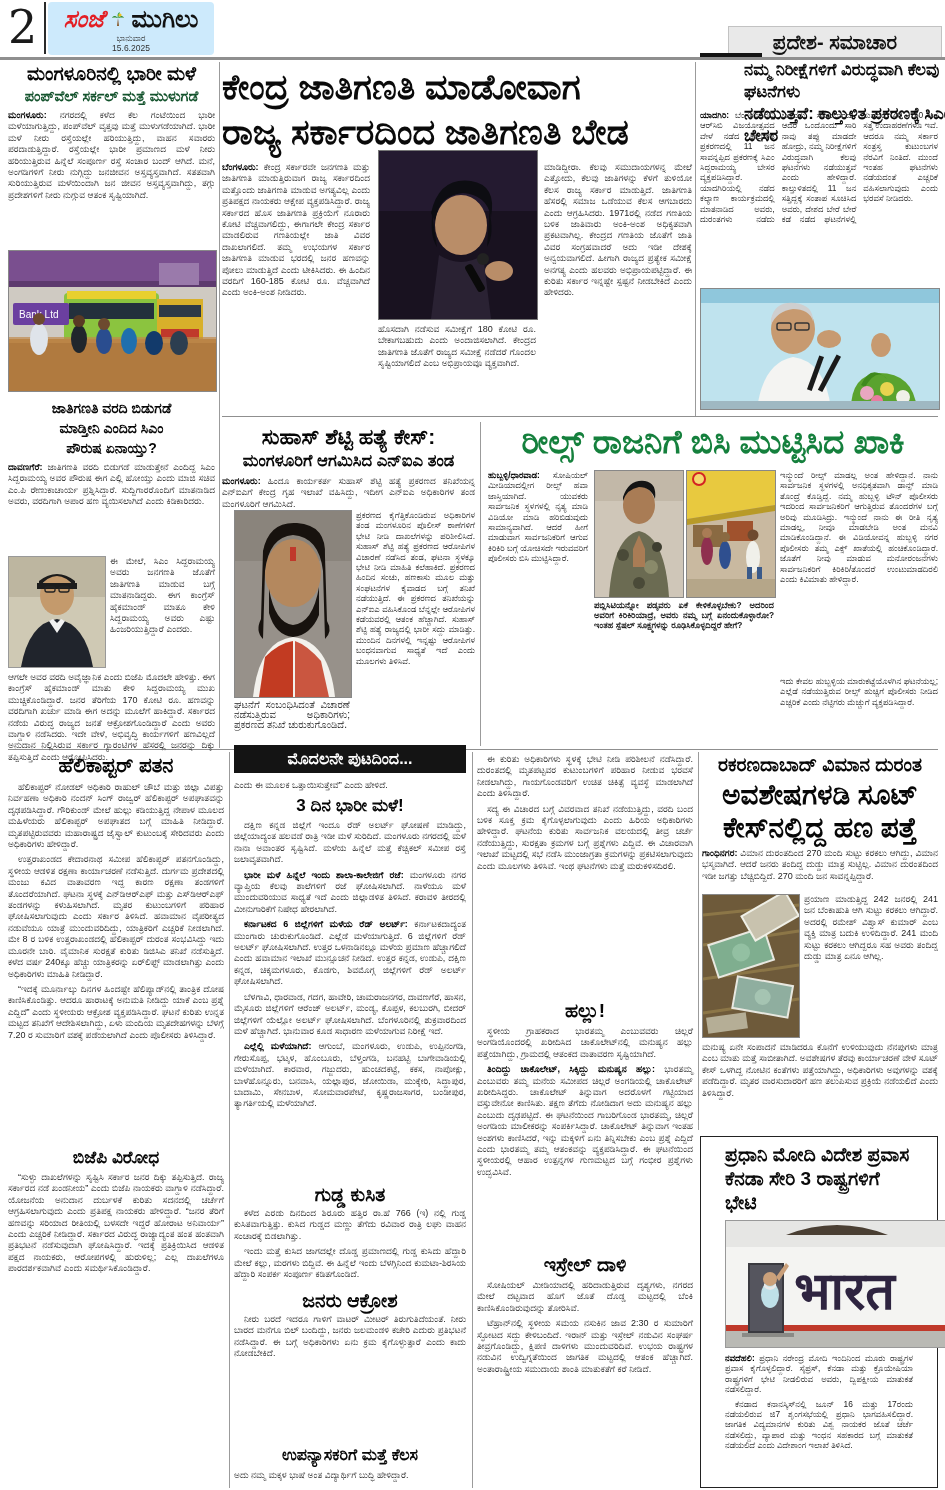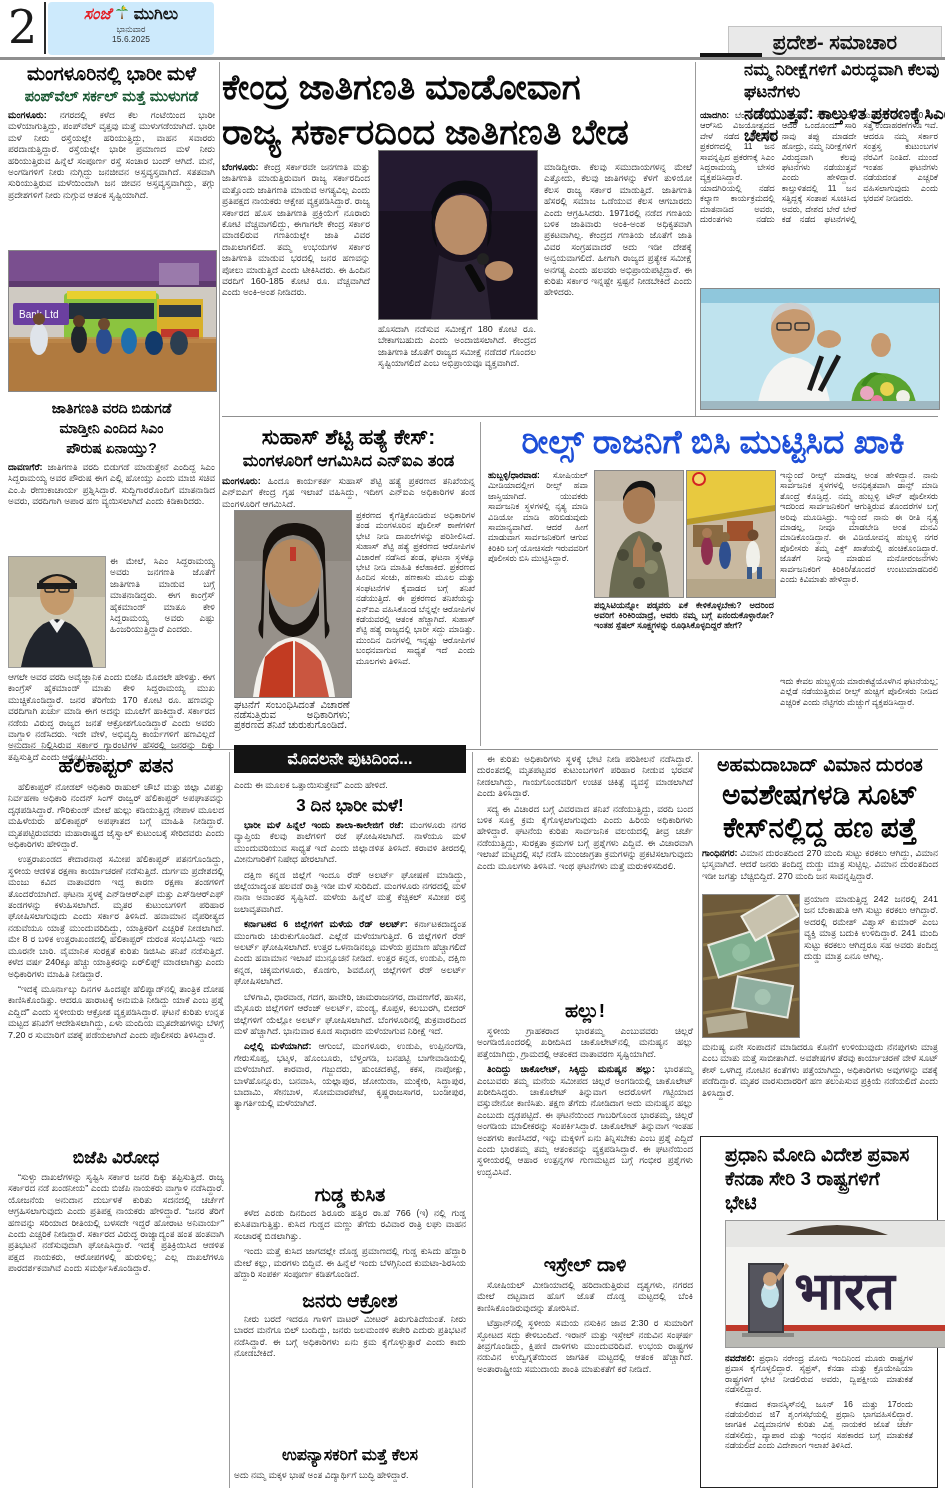--- a/index.html
+++ b/index.html
@@ -20,21 +20,21 @@
 </style>
 </head>
 <body>
 
 <div id="page">
 
   <div class="abs" style="left:8px;top:2px;width:36px;height:52px;border-right:2px solid #2a2a2a;">
     <div style="font-family:'DejaVu Serif',serif;font-size:46px;font-weight:400;line-height:50px;color:#1a1a1a;">2</div>
   </div>
   <div class="abs" style="left:48px;top:2px;width:166px;height:53px;background:var(--masthead_bg,#cdeafc);border-radius:4px;text-align:center;">
-    <div style="padding-top:3px;font-size:16px;font-weight:bold;">
+    <div style="padding-top:3px;font-size:24px;font-weight:bold;">
       <span style="color:var(--logo_red,#e31e24);font-style:italic;">ಸಂಜೆ</span>
       <span style="display:inline-block;vertical-align:top;margin:0 1px;"><svg width="12" height="15" viewBox="0 0 12 15">
             <path d="M6 6 L5 14 L7 14 Z" fill="#8a5a2a"></path>
             <path d="M6 6 C3 3 1 4 0 6 C3 5 5 6 6 6 Z" fill="#2e8b2e"></path>
             <path d="M6 6 C9 3 11 4 12 6 C9 5 7 6 6 6 Z" fill="#2e8b2e"></path>
             <path d="M6 6 C5 2 6 1 8 0 C7 3 7 5 6 6 Z" fill="#3aa33a"></path>
             <circle cx="8" cy="3" r="1.6" fill="#f2c11e"></circle>
           </svg></span>
       <span style="color:#111;">ಮುಗಿಲು</span>
     </div>
@@ -194,21 +194,21 @@
       <path d="M30 146 Q44 132 58 130 L58 186 L24 186 Z" fill="#c23b22"></path>
       <path d="M86 150 Q72 134 60 130 L60 186 L94 186 Z" fill="#c23b22" opacity="0.85"></path>
       <path d="M46 96 Q58 104 70 96 Q64 100 58 100 Q52 100 46 96 Z" fill="#3a2a1a"></path>
     </svg>
   </div>
   <div class="abs cap" style="left:234px;top:700px;width:116px;height:44px;font-weight:normal;font-size:10px;">ಘಟನೆಗೆ ಸಂಬಂಧಿಸಿದಂತೆ ವಿಚಾರಣೆ ನಡೆಸುತ್ತಿರುವ ಅಧಿಕಾರಿಗಳು; ಪ್ರಕರಣದ ತನಿಖೆ ಚುರುಕುಗೊಂಡಿದೆ.</div>
   <div class="abs bts" style="left:356px;top:510px;width:119px;height:236px;">
     <p><span>ಪ್ರಕರಣದ ಕೈಗೆತ್ತಿಕೊಂಡಿರುವ ಅಧಿಕಾರಿಗಳ ತಂಡ ಮಂಗಳೂರಿನ ಪೊಲೀಸ್ ಠಾಣೆಗಳಿಗೆ ಭೇಟಿ ನೀಡಿ ದಾಖಲೆಗಳನ್ನು ಪರಿಶೀಲಿಸಿದೆ. ಸುಹಾಸ್ ಶೆಟ್ಟಿ ಹತ್ಯೆ ಪ್ರಕರಣದ ಆರೋಪಿಗಳ ವಿಚಾರಣೆ ನಡೆಸಿದ ತಂಡ, ಘಟನಾ ಸ್ಥಳಕ್ಕೂ ಭೇಟಿ ನೀಡಿ ಮಾಹಿತಿ ಕಲೆಹಾಕಿದೆ. ಪ್ರಕರಣದ ಹಿಂದಿನ ಸಂಚು, ಹಣಕಾಸು ಮೂಲ ಮತ್ತು ಸಂಘಟನೆಗಳ ಕೈವಾಡದ ಬಗ್ಗೆ ತನಿಖೆ ನಡೆಯುತ್ತಿದೆ. ಈ ಪ್ರಕರಣದ ತನಿಖೆಯನ್ನು ಎನ್‌ಐಎ ವಹಿಸಿಕೊಂಡ ಬೆನ್ನಲ್ಲೇ ಆರೋಪಿಗಳ ಕಡೆಯವರಲ್ಲಿ ಆತಂಕ ಹೆಚ್ಚಾಗಿದೆ. ಸುಹಾಸ್ ಶೆಟ್ಟಿ ಹತ್ಯೆ ರಾಜ್ಯದಲ್ಲಿ ಭಾರೀ ಸದ್ದು ಮಾಡಿತ್ತು. ಮುಂದಿನ ದಿನಗಳಲ್ಲಿ ಇನ್ನಷ್ಟು ಆರೋಪಿಗಳ ಬಂಧನವಾಗುವ ಸಾಧ್ಯತೆ ಇದೆ ಎಂದು ಮೂಲಗಳು ತಿಳಿಸಿವೆ.</span></p>
   </div>
 
-  <div class="abs" style="left:488px;top:422px;width:450px;font-size:33px;line-height:40px;font-weight:800;color:#1d4ed8;text-align:center;">ರೀಲ್ಸ್ ರಾಜನಿಗೆ ಬಿಸಿ ಮುಟ್ಟಿಸಿದ ಖಾಕಿ</div>
+  <div class="abs" style="left:488px;top:422px;width:450px;font-size:33px;line-height:40px;font-weight:800;color:#15803d;text-align:center;">ರೀಲ್ಸ್ ರಾಜನಿಗೆ ಬಿಸಿ ಮುಟ್ಟಿಸಿದ ಖಾಕಿ</div>
   <div class="abs bts" style="left:488px;top:470px;width:100px;height:276px;">
     <p><b class="dl">ಹುಬ್ಬಳ್ಳಿ/ಧಾರವಾಡ:</b> <span>ಸೋಷಿಯಲ್ ಮೀಡಿಯಾದಲ್ಲೀಗ ರೀಲ್ಸ್ ಹವಾ ಜಾಸ್ತಿಯಾಗಿದೆ. ಯುವಕರು ಸಾರ್ವಜನಿಕ ಸ್ಥಳಗಳಲ್ಲಿ ನೃತ್ಯ ಮಾಡಿ ವಿಡಿಯೋ ಮಾಡಿ ಹರಿಬಿಡುವುದು ಸಾಮಾನ್ಯವಾಗಿದೆ. ಆದರೆ ಹೀಗೆ ಮಾಡುವಾಗ ಸಾರ್ವಜನಿಕರಿಗೆ ಆಗುವ ಕಿರಿಕಿರಿ ಬಗ್ಗೆ ಯೋಚಿಸದೇ ಇರುವವರಿಗೆ ಪೊಲೀಸರು ಬಿಸಿ ಮುಟ್ಟಿಸಿದ್ದಾರೆ.</span></p>
   </div>
   <div class="abs photo" style="left:594px;top:470px;width:88px;height:126px;border:1px solid #888;">
     <svg width="88" height="126" viewBox="0 0 88 126">
       <rect width="88" height="126" fill="#cfc6b8"></rect>
       <rect x="0" y="0" width="88" height="30" fill="#c2b8a8"></rect>
       <ellipse cx="44" cy="34" rx="16" ry="19" fill="#a97c55"></ellipse>
       <path d="M28 26 Q34 8 50 10 Q62 12 60 28 Q56 16 44 16 Q32 18 28 30 Z" fill="#141414"></path>
       <path d="M14 126 Q18 66 44 60 Q70 66 74 126 Z" fill="#6b6b52"></path>
@@ -257,22 +257,22 @@
   <div class="abs bt" style="left:8px;top:1172px;width:216px;height:316px;">
     <p class="ind"><span>“ಸುಳ್ಳು ದಾಖಲೆಗಳನ್ನು ಸೃಷ್ಟಿಸಿ ಸರ್ಕಾರ ಜನರ ದಿಕ್ಕು ತಪ್ಪಿಸುತ್ತಿದೆ. ರಾಜ್ಯ ಸರ್ಕಾರದ ನಡೆ ಖಂಡನೀಯ” ಎಂದು ಬಿಜೆಪಿ ನಾಯಕರು ವಾಗ್ದಾಳಿ ನಡೆಸಿದ್ದಾರೆ. ಯೋಜನೆಯ ಅನುದಾನ ದುರ್ಬಳಕೆ ಕುರಿತು ಸದನದಲ್ಲಿ ಚರ್ಚೆಗೆ ಆಗ್ರಹಿಸಲಾಗುವುದು ಎಂದು ಪ್ರತಿಪಕ್ಷ ನಾಯಕರು ಹೇಳಿದ್ದಾರೆ. “ಜನರ ತೆರಿಗೆ ಹಣವನ್ನು ಸರಿಯಾದ ರೀತಿಯಲ್ಲಿ ಬಳಸದೇ ಇದ್ದರೆ ಹೋರಾಟ ಅನಿವಾರ್ಯ” ಎಂದು ಎಚ್ಚರಿಕೆ ನೀಡಿದ್ದಾರೆ. ಸರ್ಕಾರದ ವಿರುದ್ಧ ರಾಜ್ಯಾದ್ಯಂತ ಹಂತ ಹಂತವಾಗಿ ಪ್ರತಿಭಟನೆ ನಡೆಸುವುದಾಗಿ ಘೋಷಿಸಿದ್ದಾರೆ. ಇದಕ್ಕೆ ಪ್ರತಿಕ್ರಿಯಿಸಿದ ಆಡಳಿತ ಪಕ್ಷದ ನಾಯಕರು, ಆರೋಪಗಳಲ್ಲಿ ಹುರುಳಿಲ್ಲ; ಎಲ್ಲ ದಾಖಲೆಗಳೂ ಪಾರದರ್ಶಕವಾಗಿವೆ ಎಂದು ಸಮರ್ಥಿಸಿಕೊಂಡಿದ್ದಾರೆ.</span></p>
   </div>
 
   <div class="abs" style="left:234px;top:745px;width:232px;height:28px;background:var(--cont_banner_bg,#141414);display:flex;align-items:center;justify-content:center;">
     <span style="color:#fff;font-weight:bold;font-size:16px;">ಮೊದಲನೇ ಪುಟದಿಂದ...</span>
   </div>
   <div class="abs bt" style="left:234px;top:780px;width:232px;height:14px;">ಎಂದು ಈ ಮೂಲಕ ಒತ್ತಾಯಿಸುತ್ತೇವೆ” ಎಂದು ಹೇಳಿದೆ.</div>
   <div class="abs hc" style="left:234px;top:796px;width:232px;font-size:17px;">3 ದಿನ ಭಾರೀ ಮಳೆ!</div>
   <div class="abs bt" style="left:234px;top:820px;width:232px;height:360px;">
+    <p class="ind"><span>ದಕ್ಷಿಣ ಕನ್ನಡ ಜಿಲ್ಲೆಗೆ ಇಂದೂ ರೆಡ್ ಅಲರ್ಟ್ ಘೋಷಣೆ ಮಾಡಿದ್ದು, ಜಿಲ್ಲೆಯಾದ್ಯಂತ ಹಲವಡೆ ರಾತ್ರಿ ಇಡೀ ಮಳೆ ಸುರಿದಿದೆ. ಮಂಗಳೂರು ನಗರದಲ್ಲಿ ಮಳೆ ನಾನಾ ಅವಾಂತರ ಸೃಷ್ಟಿಸಿದೆ. ಮಳೆಯ ಹಿನ್ನೆಲೆ ಮತ್ತೆ ಕೆಚ್ಚಿಕಲ್ ಸಮೀಪ ರಸ್ತೆ ಜಲಾವೃತವಾಗಿದೆ.</span></p>
     <p class="ind"><b class="dl">ಭಾರೀ ಮಳೆ ಹಿನ್ನೆಲೆ ಇಂದು ಶಾಲಾ-ಕಾಲೇಜಿಗೆ ರಜೆ:</b> <span>ಮಂಗಳೂರು ನಗರ ವ್ಯಾಪ್ತಿಯ ಕೆಲವು ಶಾಲೆಗಳಿಗೆ ರಜೆ ಘೋಷಿಸಲಾಗಿದೆ. ನಾಳೆಯೂ ಮಳೆ ಮುಂದುವರಿಯುವ ಸಾಧ್ಯತೆ ಇದೆ ಎಂದು ಜಿಲ್ಲಾಡಳಿತ ತಿಳಿಸಿದೆ. ಕರಾವಳಿ ತೀರದಲ್ಲಿ ಮೀನುಗಾರಿಕೆಗೆ ನಿಷೇಧ ಹೇರಲಾಗಿದೆ.</span></p>
-    <p class="ind"><span>ದಕ್ಷಿಣ ಕನ್ನಡ ಜಿಲ್ಲೆಗೆ ಇಂದೂ ರೆಡ್ ಅಲರ್ಟ್ ಘೋಷಣೆ ಮಾಡಿದ್ದು, ಜಿಲ್ಲೆಯಾದ್ಯಂತ ಹಲವಡೆ ರಾತ್ರಿ ಇಡೀ ಮಳೆ ಸುರಿದಿದೆ. ಮಂಗಳೂರು ನಗರದಲ್ಲಿ ಮಳೆ ನಾನಾ ಅವಾಂತರ ಸೃಷ್ಟಿಸಿದೆ. ಮಳೆಯ ಹಿನ್ನೆಲೆ ಮತ್ತೆ ಕೆಚ್ಚಿಕಲ್ ಸಮೀಪ ರಸ್ತೆ ಜಲಾವೃತವಾಗಿದೆ.</span></p>
     <p class="ind"><b class="dl">ಕರ್ನಾಟಕದ 6 ಜಿಲ್ಲೆಗಳಿಗೆ ಮಳೆಯ ರೆಡ್ ಅಲರ್ಟ್:</b> <span>ಕರ್ನಾಟಕದಾದ್ಯಂತ ಮುಂಗಾರು ಚುರುಕುಗೊಂಡಿದೆ. ಎಲ್ಲೆಡೆ ಮಳೆಯಾಗುತ್ತಿದೆ. 6 ಜಿಲ್ಲೆಗಳಿಗೆ ರೆಡ್ ಅಲರ್ಟ್ ಘೋಷಿಸಲಾಗಿದೆ. ಉತ್ತರ ಒಳನಾಡಿನಲ್ಲೂ ಮಳೆಯ ಪ್ರಮಾಣ ಹೆಚ್ಚಾಗಲಿದೆ ಎಂದು ಹವಾಮಾನ ಇಲಾಖೆ ಮುನ್ಸೂಚನೆ ನೀಡಿದೆ. ಉತ್ತರ ಕನ್ನಡ, ಉಡುಪಿ, ದಕ್ಷಿಣ ಕನ್ನಡ, ಚಿಕ್ಕಮಗಳೂರು, ಕೊಡಗು, ಶಿವಮೊಗ್ಗ ಜಿಲ್ಲೆಗಳಿಗೆ ರೆಡ್ ಅಲರ್ಟ್ ಘೋಷಿಸಲಾಗಿದೆ.</span></p>
     <p class="ind"><span>ಬೆಳಗಾವಿ, ಧಾರವಾಡ, ಗದಗ, ಹಾವೇರಿ, ಚಾಮರಾಜನಗರ, ದಾವಣಗೆರೆ, ಹಾಸನ, ಮೈಸೂರು ಜಿಲ್ಲೆಗಳಿಗೆ ಆರೆಂಜ್ ಅಲರ್ಟ್, ಮಂಡ್ಯ, ಕೊಪ್ಪಳ, ಕಲಬುರಗಿ, ಬೀದರ್ ಜಿಲ್ಲೆಗಳಿಗೆ ಯೆಲ್ಲೋ ಅಲರ್ಟ್ ಘೋಷಿಸಲಾಗಿದೆ. ಬೆಂಗಳೂರಿನಲ್ಲಿ ಶುಕ್ರವಾರದಿಂದ ಮಳೆ ಹೆಚ್ಚಾಗಿದೆ. ಭಾನುವಾರ ಕೂಡ ಸಾಧಾರಣ ಮಳೆಯಾಗುವ ನಿರೀಕ್ಷೆ ಇದೆ.</span></p>
     <p class="ind"><b class="dl">ಎಲ್ಲೆಲ್ಲಿ ಮಳೆಯಾಗಿದೆ:</b> <span>ಆಗುಂಬೆ, ಮಂಗಳೂರು, ಉಡುಪಿ, ಉಪ್ಪಿನಂಗಡಿ, ಗೇರುಸೊಪ್ಪ, ಭಟ್ಕಳ, ಹೊಂಬೂರು, ಬೆಳ್ತಂಗಡಿ, ಬನಹಟ್ಟಿ ಬಾಗೇವಾಡಿಯಲ್ಲಿ ಮಳೆಯಾಗಿದೆ. ಕಾರವಾರ, ಗಜ್ಜುದರು, ಹುಂಚದಕಟ್ಟೆ, ಕಕಸ, ನಾಪೋಕ್ಲು, ಬಾಳೆಹೊನ್ನೂರು, ಬನವಾಸಿ, ಯಲ್ಲಾಪುರ, ಜೋಯಿಡಾ, ಮುಕ್ಕೇರಿ, ಸಿದ್ದಾಪುರ, ಬಾದಾಮಿ, ಸೇನಬಾಳ, ಸೋಮವಾರಪೇಟೆ, ಕೃಷ್ಣರಾಜಸಾಗರ, ಬಂಡೀಪುರ, ತ್ಯಾಗರ್ತಿಯಲ್ಲಿ ಮಳೆಯಾಗಿದೆ.</span></p>
   </div>
   <div class="abs hc" style="left:234px;top:1184px;width:232px;font-size:19px;">ಗುಡ್ಡ ಕುಸಿತ</div>
   <div class="abs bt" style="left:234px;top:1208px;width:232px;height:78px;">
     <p class="ind"><span>ಕಳೆದ ಎರಡು ದಿನದಿಂದ ಶಿರೂರು ಹತ್ತಿರ ರಾ.ಹೆ 766 (ಇ) ನಲ್ಲಿ ಗುಡ್ಡ ಕುಸಿತವಾಗುತ್ತಿತ್ತು. ಕುಸಿದ ಗುಡ್ಡದ ಮಣ್ಣು ತೆಗೆದು ರವಿವಾರ ರಾತ್ರಿ ಲಘು ವಾಹನ ಸಂಚಾರಕ್ಕೆ ಬಿಡಲಾಗಿತ್ತು.</span></p>
     <p class="ind"><span>ಇಂದು ಮತ್ತೆ ಕುಸಿದ ಜಾಗದಲ್ಲೇ ದೊಡ್ಡ ಪ್ರಮಾಣದಲ್ಲಿ ಗುಡ್ಡ ಕುಸಿದು ಹೆದ್ದಾರಿ ಮೇಲೆ ಕಲ್ಲು, ಮರಗಳು ಬಿದ್ದಿವೆ. ಈ ಹಿನ್ನೆಲೆ ಇಂದು ಬೆಳಗ್ಗಿನಿಂದ ಕುಮಟಾ-ಶಿರಸಿಯ ಹೆದ್ದಾರಿ ಸಂಪರ್ಕ ಸಂಪೂರ್ಣ ಕಡಿತಗೊಂಡಿದೆ.</span></p>
   </div>
   <div class="abs hc" style="left:234px;top:1290px;width:232px;font-size:19px;">ಜನರು ಆಕ್ರೋಶ</div>
@@ -290,21 +290,21 @@
   <div class="abs bt" style="left:477px;top:1026px;width:216px;height:224px;">
     <p class="ind"><span>ಸ್ಥಳೀಯ ಗ್ರಾಹಕರಾದ ಭಾರತಮ್ಮ ಎಂಬುವವರು ಚಿಲ್ಲರೆ ಅಂಗಡಿಯೊಂದರಲ್ಲಿ ಖರೀದಿಸಿದ ಚಾಕೊಲೇಟ್‌ನಲ್ಲಿ ಮನುಷ್ಯನ ಹಲ್ಲು ಪತ್ತೆಯಾಗಿದ್ದು, ಗ್ರಾಮದಲ್ಲಿ ಆತಂಕದ ವಾತಾವರಣ ಸೃಷ್ಟಿಯಾಗಿದೆ.</span></p>
     <p class="ind"><b class="dl">ತಿಂದಿದ್ದು ಚಾಕೊಲೇಟ್, ಸಿಕ್ಕಿದ್ದು ಮನುಷ್ಯನ ಹಲ್ಲು:</b> <span>ಭಾರತಮ್ಮ ಎಂಬುವರು ತಮ್ಮ ಮನೆಯ ಸಮೀಪದ ಚಿಲ್ಲರೆ ಅಂಗಡಿಯಲ್ಲಿ ಚಾಕೊಲೇಟ್ ಖರೀದಿಸಿದ್ದರು. ಚಾಕೊಲೇಟ್ ತಿನ್ನುವಾಗ ಅದರೊಳಗೆ ಗಟ್ಟಿಯಾದ ವಸ್ತುವೇನೋ ಕಾಣಿಸಿತು. ತಕ್ಷಣ ತೆಗೆದು ನೋಡಿದಾಗ ಅದು ಮನುಷ್ಯನ ಹಲ್ಲು ಎಂಬುದು ದೃಢಪಟ್ಟಿದೆ. ಈ ಘಟನೆಯಿಂದ ಗಾಬರಿಗೊಂಡ ಭಾರತಮ್ಮ, ಚಿಲ್ಲರೆ ಅಂಗಡಿಯ ಮಾಲೀಕರನ್ನು ಸಂಪರ್ಕಿಸಿದ್ದಾರೆ. ಚಾಕೊಲೇಟ್ ತಿನ್ನುವಾಗ ಇಂತಹ ಅಂಶಗಳು ಕಾಣಿಸಿದರೆ, ಇನ್ನು ಮಕ್ಕಳಿಗೆ ಏನು ತಿನ್ನಿಸಬೇಕು ಎಂಬ ಪ್ರಶ್ನೆ ಎದ್ದಿದೆ ಎಂದು ಭಾರತಮ್ಮ ತಮ್ಮ ಆತಂಕವನ್ನು ವ್ಯಕ್ತಪಡಿಸಿದ್ದಾರೆ. ಈ ಘಟನೆಯಿಂದ ಸ್ಥಳೀಯರಲ್ಲಿ ಆಹಾರ ಉತ್ಪನ್ನಗಳ ಗುಣಮಟ್ಟದ ಬಗ್ಗೆ ಗಂಭೀರ ಪ್ರಶ್ನೆಗಳು ಉದ್ಭವಿಸಿವೆ.</span></p>
   </div>
   <div class="abs hc" style="left:477px;top:1254px;width:216px;font-size:19px;">ಇಸ್ರೇಲ್ ದಾಳಿ</div>
   <div class="abs bt" style="left:477px;top:1280px;width:216px;height:208px;">
     <p class="ind"><span>ಸೋಷಿಯಲ್ ಮೀಡಿಯಾದಲ್ಲಿ ಹರಿದಾಡುತ್ತಿರುವ ದೃಶ್ಯಗಳು, ನಗರದ ಮೇಲೆ ದಟ್ಟವಾದ ಹೊಗೆ ಜೊತೆ ದೊಡ್ಡ ಮಟ್ಟದಲ್ಲಿ ಬೆಂಕಿ ಕಾಣಿಸಿಕೊಂಡಿರುವುದನ್ನು ತೋರಿಸಿವೆ.</span></p>
     <p class="ind"><span>ಟೆಹ್ರಾನ್‌ನಲ್ಲಿ ಸ್ಥಳೀಯ ಸಮಯ ನಸುಕಿನ ಜಾವ 2:30 ರ ಸುಮಾರಿಗೆ ಸ್ಫೋಟದ ಸದ್ದು ಕೇಳಿಬಂದಿದೆ. ಇರಾನ್ ಮತ್ತು ಇಸ್ರೇಲ್ ನಡುವಿನ ಸಂಘರ್ಷ ತೀವ್ರಗೊಂಡಿದ್ದು, ಕ್ಷಿಪಣಿ ದಾಳಿಗಳು ಮುಂದುವರಿದಿವೆ. ಉಭಯ ರಾಷ್ಟ್ರಗಳ ನಡುವಿನ ಉದ್ವಿಗ್ನತೆಯಿಂದ ಜಾಗತಿಕ ಮಟ್ಟದಲ್ಲಿ ಆತಂಕ ಹೆಚ್ಚಾಗಿದೆ. ಅಂತಾರಾಷ್ಟ್ರೀಯ ಸಮುದಾಯ ಶಾಂತಿ ಮಾತುಕತೆಗೆ ಕರೆ ನೀಡಿದೆ.</span></p>
   </div>
 
-  <div class="abs hc" style="left:702px;top:754px;width:236px;font-size:19px;">ಅಹಮದಾಬಾದ್ ವಿಮಾನ ದುರಂತ</div>
+  <div class="abs hc" style="left:702px;top:754px;width:236px;font-size:19px;">ರಕರಣದಾಬಾದ್ ವಿಮಾನ ದುರಂತ</div>
   <div class="abs" style="left:702px;top:778px;width:236px;text-align:center;font-size:28px;line-height:33px;font-weight:800;color:#070707;">
     <div>ಅವಶೇಷಗಳಡಿ ಸೂಟ್</div>
     <div>ಕೇಸ್‌ನಲ್ಲಿದ್ದ ಹಣ ಪತ್ತೆ</div>
   </div>
   <div class="abs bt" style="left:702px;top:848px;width:236px;height:44px;">
     <p><b class="dl">ಗಾಂಧಿನಗರ:</b> <span>ವಿಮಾನ ದುರಂತದಿಂದ 270 ಮಂದಿ ಸುಟ್ಟು ಕರಕಲು ಆಗಿದ್ದು, ವಿಮಾನ ಭಸ್ಮವಾಗಿದೆ. ಆದರೆ ಜನರು ತಂದಿದ್ದ ದುಡ್ಡು ಮಾತ್ರ ಸುಟ್ಟಿಲ್ಲ. ವಿಮಾನ ದುರಂತದಿಂದ ಇಡೀ ಜಗತ್ತು ಬೆಚ್ಚಿಬಿದ್ದಿದೆ. 270 ಮಂದಿ ಜನ ಸಾವನ್ನಪ್ಪಿದ್ದಾರೆ.</span></p>
   </div>
   <div class="abs photo" style="left:702px;top:894px;width:96px;height:142px;border:1px solid #888;">
     <svg width="96" height="142" viewBox="0 0 96 142">
       <rect width="96" height="142" fill="#6e5a3a"></rect>

